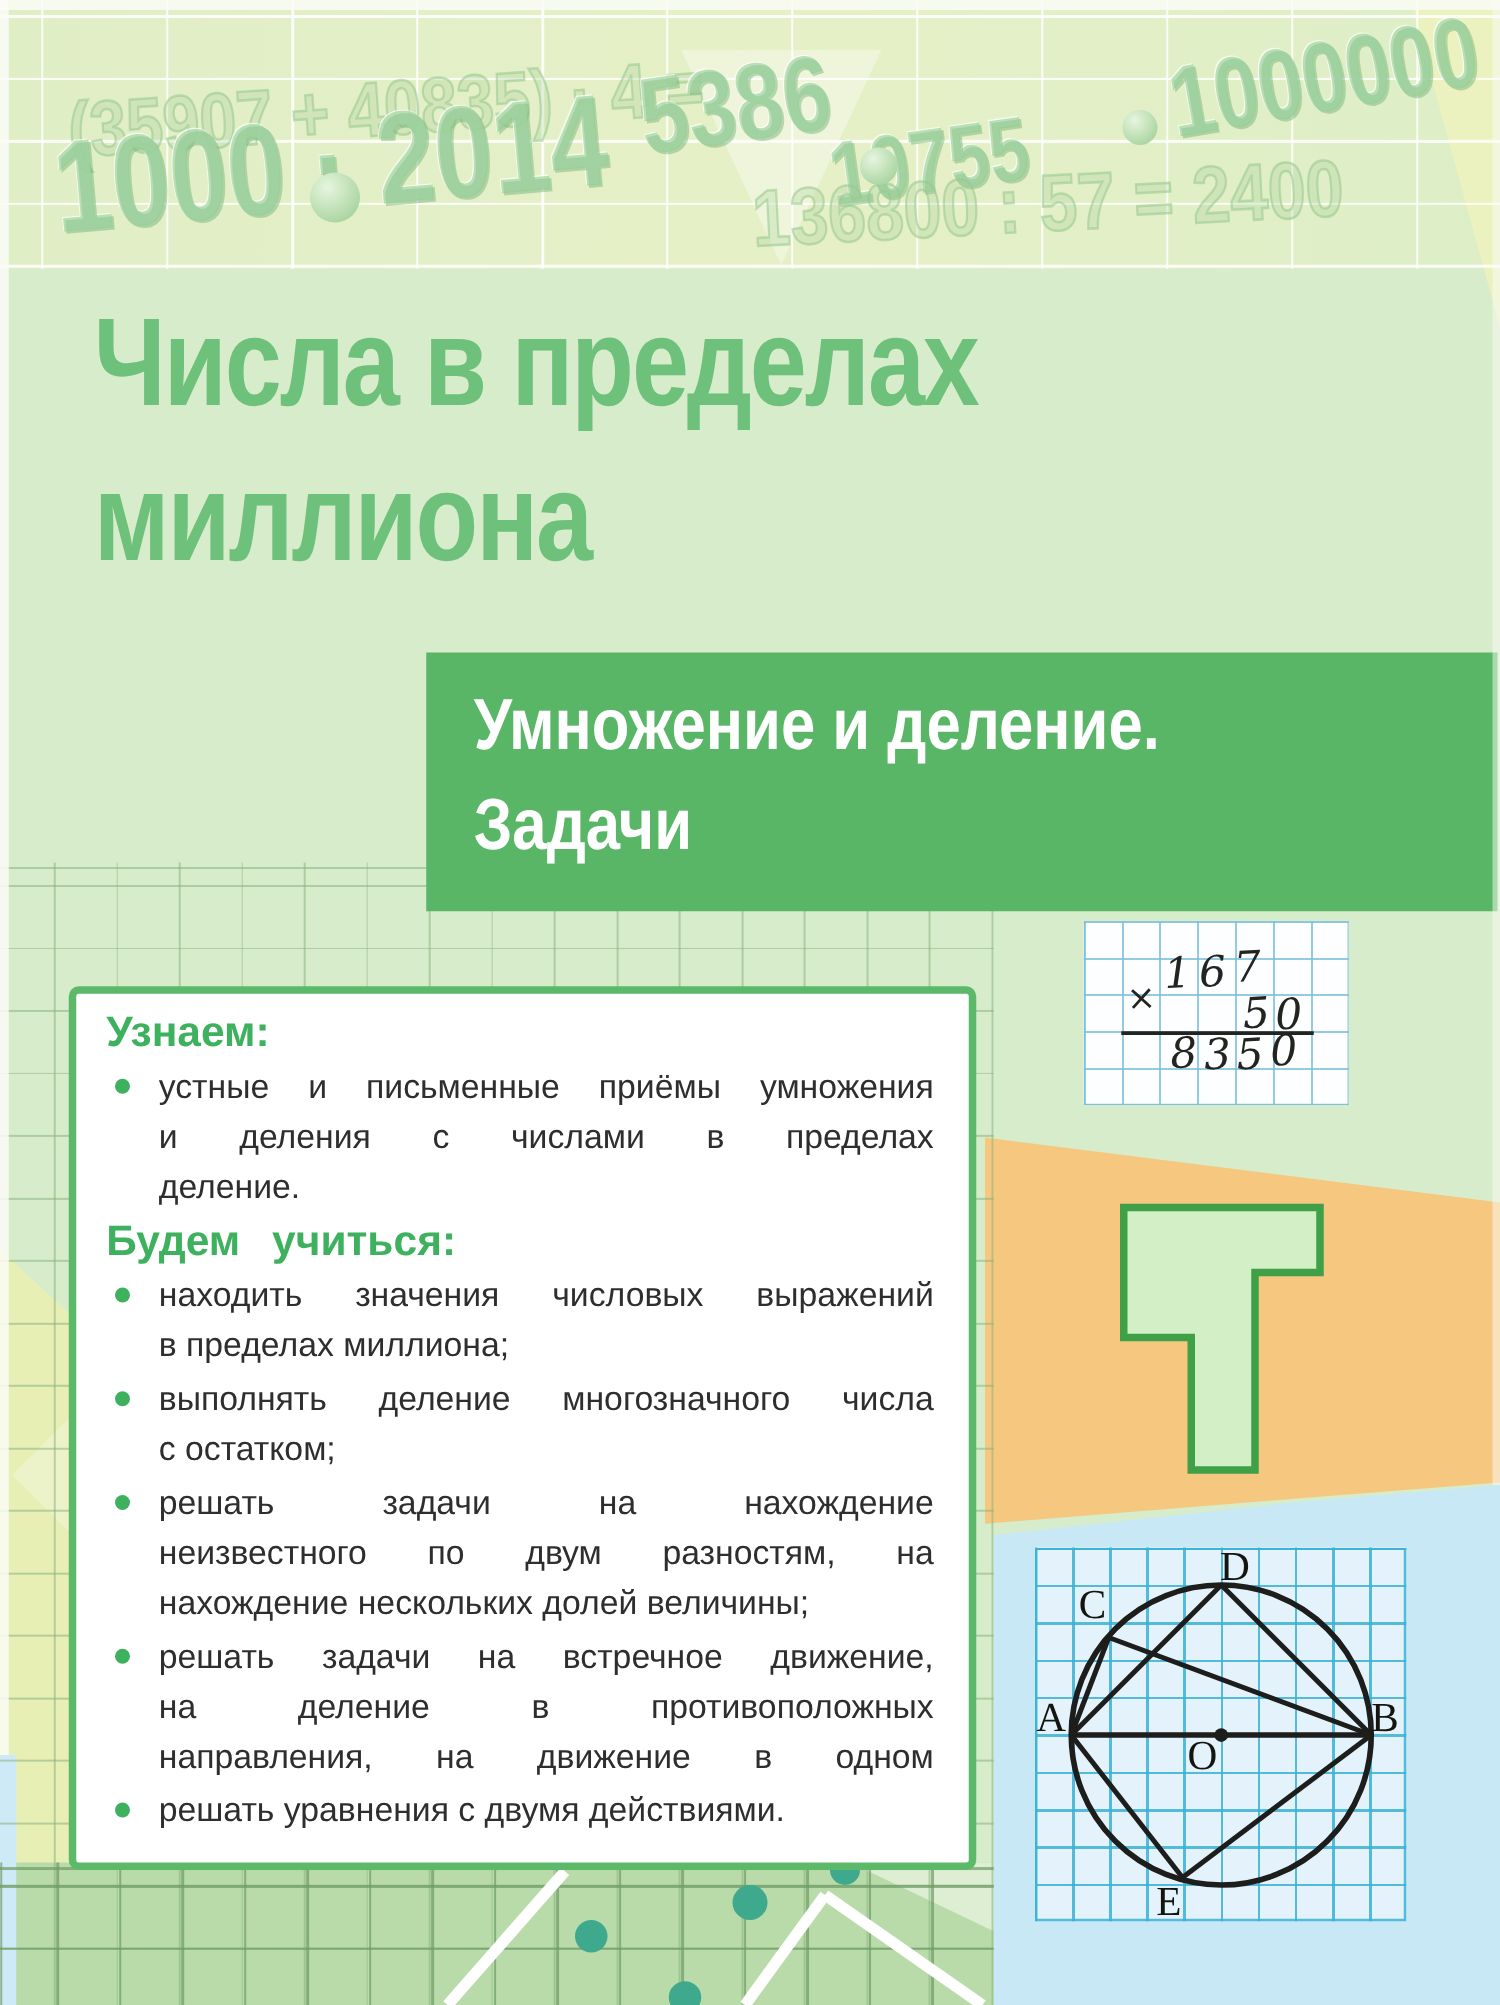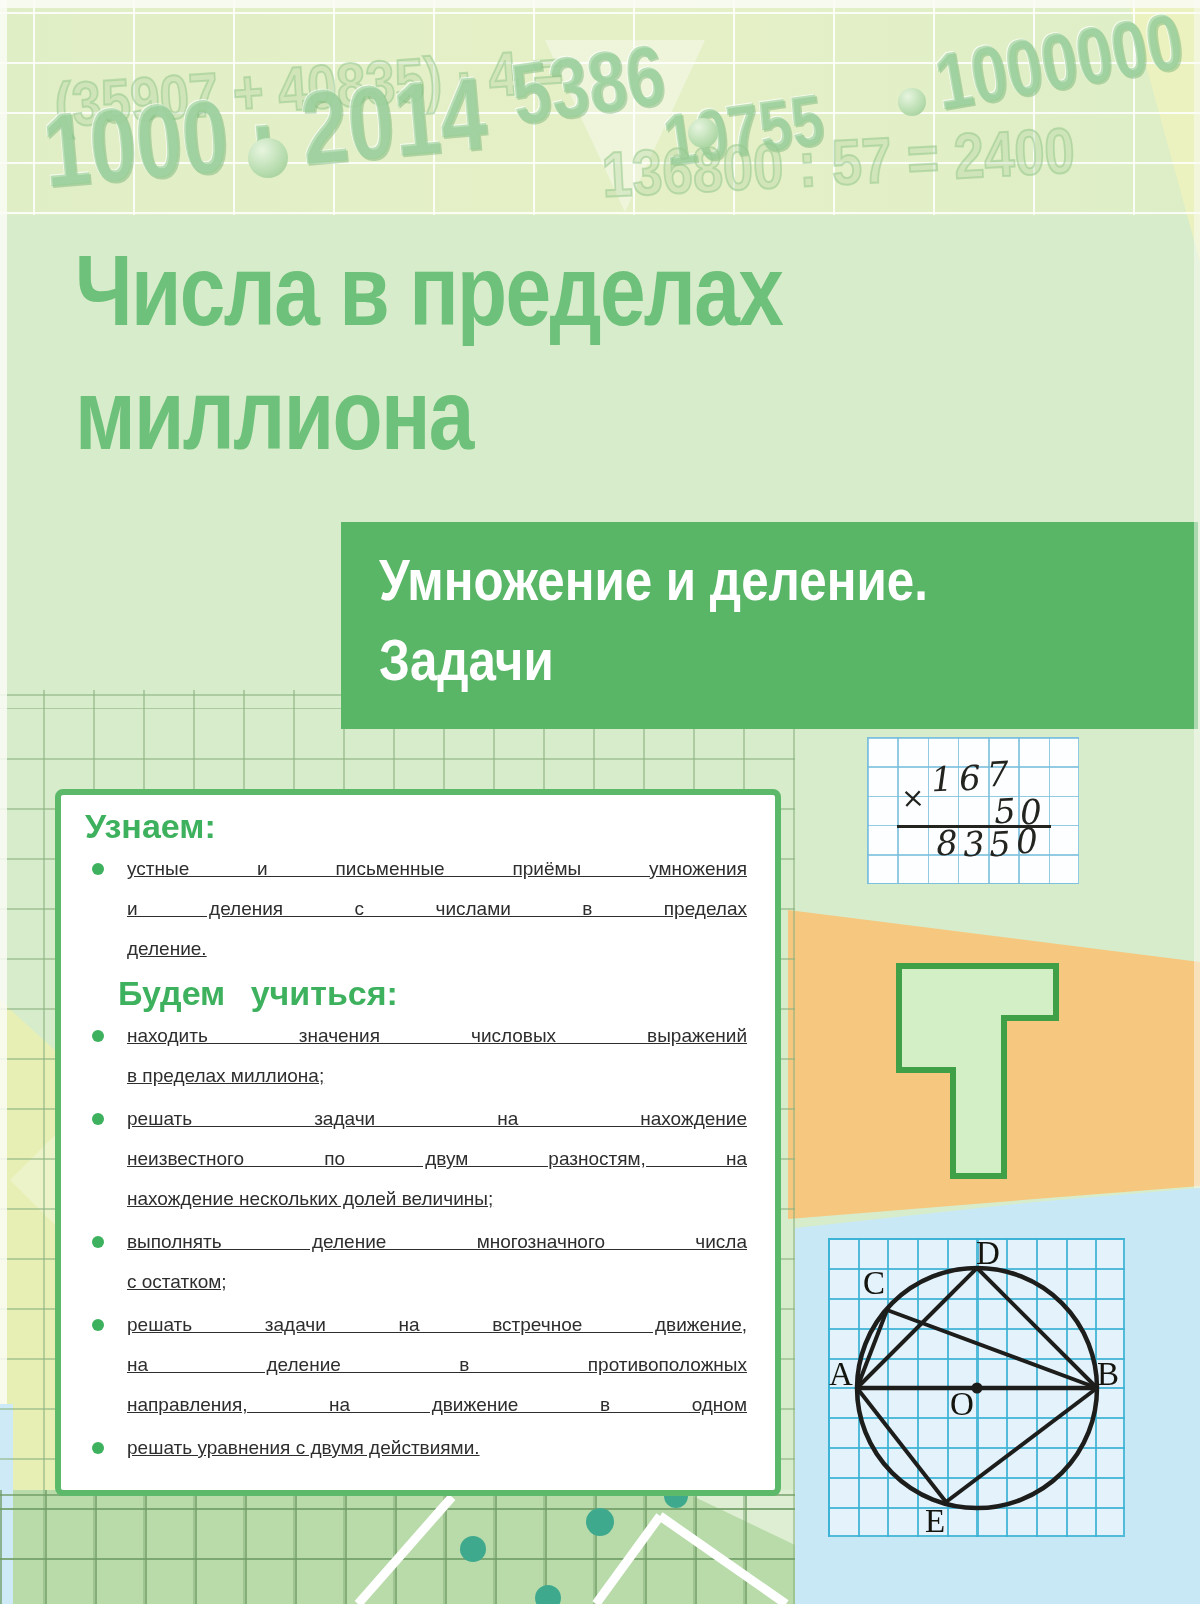--- a/index.html
+++ b/index.html
@@ -46,23 +46,23 @@
     background-position:45px 18px;}
 
   svg.layer{position:absolute;left:0;top:0;}
 
   
   .learn-box{position:absolute;left:55px;top:789px;width:726px;height:707px;
     box-sizing:border-box;background:#ffffff;border:6px solid var(--accent-green,#5cb96a);
     border-radius:8px;padding:10px 28px 0 24px;overflow:hidden;}
   .learn-heading{font-size:34px;line-height:42px;font-weight:700;
     color:var(--heading-green,#3eb15e);margin:0 0 2px 0;}
-  .learn-heading.h2{word-spacing:16px;margin-top:2px;margin-left:33px;}
+  .learn-heading.h2{word-spacing:16px;margin-top:2px;}
   .bullet{position:relative;padding-left:42px;margin:0 0 3px 0;
-    font-size:19px;line-height:40px;color:var(--text-dark,#2e2e2e);text-decoration:underline;}
+    font-size:27px;line-height:40px;color:var(--text-dark,#2e2e2e);}
   .bullet .dot{position:absolute;left:7px;top:14px;width:12px;height:12px;border-radius:50%;
     background:var(--heading-green,#3eb15e);}
   .ln{display:block;text-align:justify;text-align-last:justify;}
   .ln.last{text-align-last:auto;}
 
   
   .worksheet{position:absolute;left:867px;top:737px;width:212px;height:147px;
     background:#fdfeff;
     background-image:
       repeating-linear-gradient(to right,rgba(120,190,220,.8) 0 1.6px,transparent 1.6px 30.3px),
@@ -171,28 +171,28 @@
 
     <div class="learn-heading h2">Будем  учиться:</div>
 
     <div class="bullet">
       <span class="dot"></span>
       <span class="ln">находить значения числовых выражений</span>
       <span class="ln last">в пределах миллиона;</span>
     </div>
     <div class="bullet">
       <span class="dot"></span>
+      <span class="ln">выполнять деление многозначного числа</span>
+      <span class="ln last">с остатком;</span>
+    </div>
+    <div class="bullet">
+      <span class="dot"></span>
       <span class="ln">решать задачи на нахождение</span>
       <span class="ln">неизвестного по двум разностям, на</span>
       <span class="ln last">нахождение нескольких долей величины;</span>
-    </div>
-    <div class="bullet">
-      <span class="dot"></span>
-      <span class="ln">выполнять деление многозначного числа</span>
-      <span class="ln last">с остатком;</span>
     </div>
     <div class="bullet">
       <span class="dot"></span>
       <span class="ln">решать задачи на встречное движение,</span>
       <span class="ln">на деление в противоположных</span>
       <span class="ln">направления, на движение в одном</span>
     </div>
     <div class="bullet">
       <span class="dot"></span>
       <span class="ln last">решать уравнения с двумя действиями.</span>

